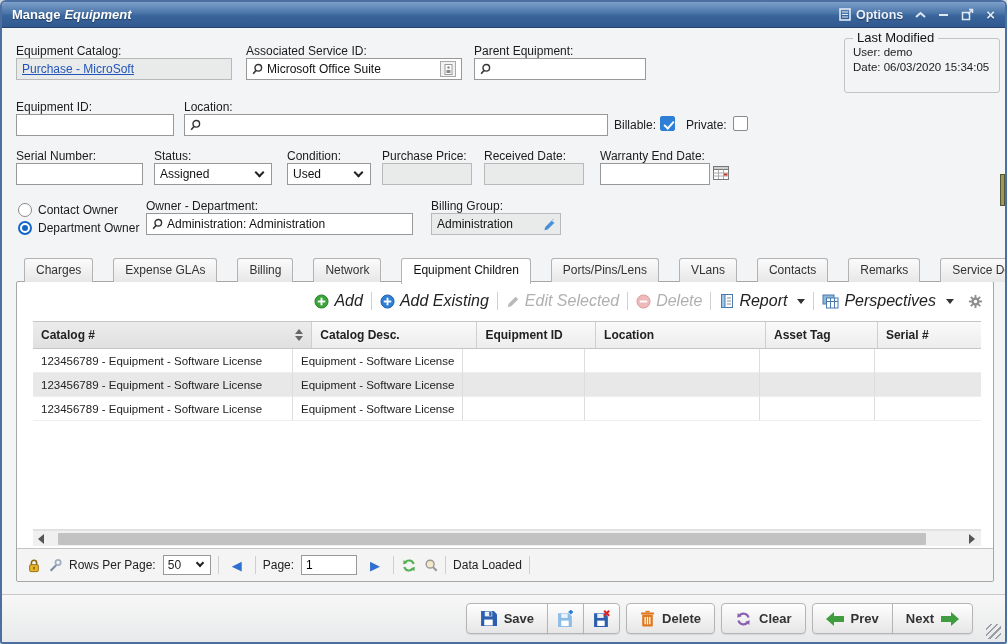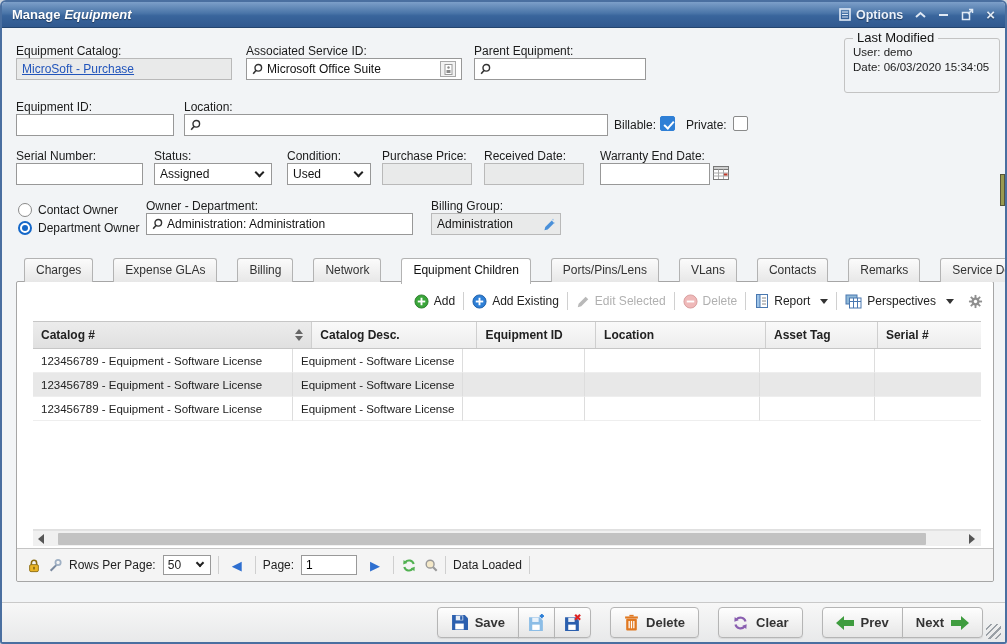--- a/index.html
+++ b/index.html
@@ -54,21 +54,21 @@
   
   .tabs{ position:absolute; left:22px; top:230px; display:flex; gap:20px; z-index:3; }
   .tab{ height:24px; line-height:23px; padding:0 11px; font-size:12px; color:#333; cursor:pointer;
     background:linear-gradient(#fbfbfb,#e7e7e7); border:1px solid #b3b3b3; border-bottom:none;
     border-radius:3px 3px 0 0; white-space:nowrap; }
   .tab.active{ background:#fff; height:26px; color:#111; }
   .panel{ position:absolute; left:14px; top:253px; width:978px; height:301px; background:#fff;
     border:1px solid #a6a6a6; border-radius:2px; z-index:2; }
 
   .grid-toolbar{ position:absolute; top:5px; right:8px; height:28px; display:flex; align-items:center;
-    font-size:12px; color:#222; }
+    font-size:16px; color:#222;font-style:italic; }
   .gt-item{ display:flex; align-items:center; gap:5px; padding:0 8px; cursor:pointer; white-space:nowrap; }
   .gt-item.disabled{ color:#b0b0b0; cursor:default; }
   .gt-sep{ width:1px; height:18px; background:#d0d0d0; }
 
   .grid{ position:absolute; left:16px; top:39px; width:948px; }
   .grid-header{ display:flex; height:28px; border-top:1px solid #c6c6c6; border-bottom:1px solid #c6c6c6; }
   .gh-cell{ display:flex; align-items:center; padding:0 8px; font-size:12px; font-weight:bold; color:#222;
     background:linear-gradient(#fafafa,#ededed); border-right:1px solid #cfcfcf; cursor:pointer; }
   .gh-cell.sorted{ background:linear-gradient(#ececec,#e0e0e0); }
   .sort-icon{ margin-left:auto; display:flex; flex-direction:column; gap:2px; }
@@ -91,23 +91,23 @@
     border-top:1px solid #c4c4c4; display:flex; align-items:center; gap:7px; padding:0 10px;
     font-size:12px; color:#222; border-radius:0 0 2px 2px; }
   .gf-sep{ width:1px; height:18px; background:#cfcfcf; }
   .gf-select{ width:48px; height:20px; border:1px solid #999; background:#fff; display:flex;
     align-items:center; justify-content:space-between; padding:0 4px; font-size:12px; cursor:pointer; }
   .gf-input{ width:56px; height:20px; border:1px solid #999; font-size:12px; padding:0 4px;
     font-family:"Liberation Sans", sans-serif; }
   .pager-arrow{ color:#2e6fd0; font-size:13px; cursor:pointer; padding:0 6px; }
 
   
-  .actionbar{ position:absolute; left:0; right:0; bottom:0; height:40px;
+  .actionbar{ position:absolute; left:0; right:0; bottom:0; height:48px;
     background:linear-gradient(#f7f7f7,#e8e9ea); border-top:1px solid #c9c9c9;
-    display:flex; align-items:center; justify-content:flex-end; gap:19px; padding-right:22px; }
+    display:flex; align-items:center; justify-content:flex-end; gap:6px; padding-right:32px; }
   .btn-group{ display:flex; }
   .btn{ height:31px; border:1px solid #b5b5b5; background:linear-gradient(#fefefe,#e6e6e6);
     display:flex; align-items:center; gap:7px; padding:0 13px; font-size:13px; font-weight:bold;
     color:#333; cursor:pointer; border-radius:4px; box-shadow:0 1px 1px rgba(0,0,0,.08); }
   .btn-group .btn{ border-radius:0; margin-left:-1px; }
   .btn-group .btn:first-child{ border-radius:4px 0 0 4px; margin-left:0; }
   .btn-group .btn:last-child{ border-radius:0 4px 4px 0; }
   .btn.icon-only{ padding:0 9px; }
 
   .resize-grip{ position:absolute; right:4px; bottom:3px; width:15px; height:15px; cursor:nwse-resize;
@@ -155,21 +155,21 @@
           </svg>
       </span>
       <span class="tb-glyph" style="font-size:15px;">×</span>
     </div>
   </div>
 
   <div class="content">
 
     <span class="lbl" style="left:14px; top:16px;">Equipment Catalog:</span>
     <div class="field disabled" style="left:14px; top:30px; width:216px;">
-      <span class="link">MicroSoft - Purchase</span>
+      <span class="link">Purchase - MicroSoft</span>
     </div>
 
     <span class="lbl" style="left:244px; top:16px;">Associated Service ID:</span>
     <div class="field" style="left:244px; top:30px; width:216px;">
       <span>
           <svg width="11" height="12" viewBox="0 0 14 15">
             <circle cx="8" cy="6" r="4.2" fill="none" stroke="#333" stroke-width="1.8"></circle>
             <line x1="5" y1="9.5" x2="1.5" y2="13.5" stroke="#333" stroke-width="2"></line>
           </svg>
         </span>

